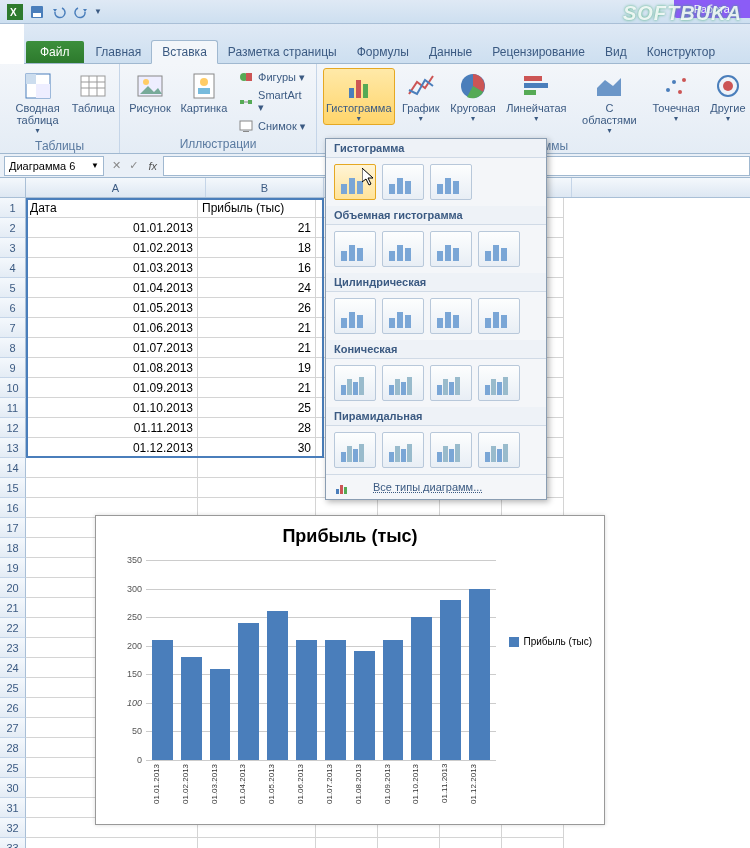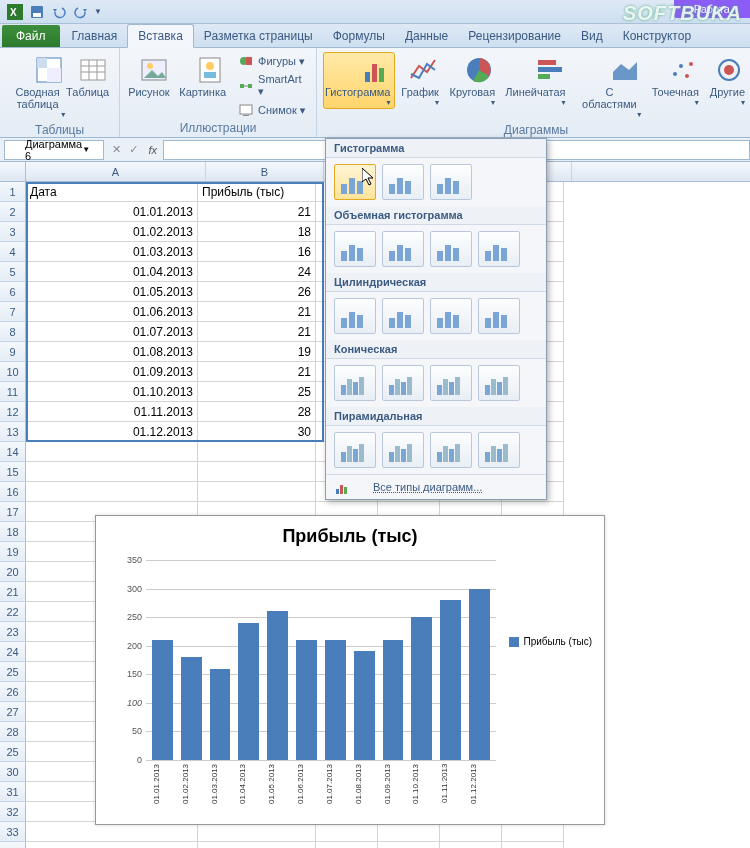--- a/index.html
+++ b/index.html
@@ -7,42 +7,42 @@
 
 
 .title-bar { height: 24px; background: linear-gradient(#dfe9f5, #cddff0); display: flex; align-items: center; border-bottom: 1px solid #a9bfd6; }
 .qat { display: flex; gap: 4px; padding: 0 6px; align-items: center; }
 .qat-btn { width: 18px; height: 18px; display: flex; align-items: center; justify-content: center; cursor: pointer; }
 .title-text { flex: 1; text-align: center; color: #3b5a82; font-size: 13px; }
 .watermark { position: absolute; right: 8px; top: 2px; font-size: 20px; font-weight: bold; font-style: italic; color: rgba(255,255,255,.85); text-shadow: 0 0 3px #4a7; letter-spacing: 1px; z-index: 100; }
 .corner-tab { position: absolute; right: 0; top: 0; background: #8b5cf6; color: #fff; padding: 3px 20px; font-size: 11px; border-bottom-left-radius: 3px; }
 
 
-.ribbon-tabs { height: 24px; background: linear-gradient(#dfe9f5, #cddff0); display: flex; align-items: flex-end; padding-left: 2px; border-bottom: 1px solid #a0b8d0; }
+.ribbon-tabs { height: 40px; background: linear-gradient(#dfe9f5, #cddff0); display: flex; align-items: flex-end; padding-left: 2px; border-bottom: 1px solid #a0b8d0; margin-left: 24px; }
 .file-tab { background: linear-gradient(#3c8f3c, #2d7a2d); color: #fff; padding: 4px 14px; font-size: 12px; border-radius: 2px 2px 0 0; margin-right: 2px; cursor: pointer; }
 .tab { padding: 4px 10px; font-size: 12px; color: #3b5a82; cursor: pointer; }
 .tab.active { background: #f3f6fa; border: 1px solid #a0b8d0; border-bottom: 1px solid #f3f6fa; border-radius: 3px 3px 0 0; margin-bottom: -1px; }
 
 
 .ribbon { height: 90px; background: linear-gradient(#f3f6fa, #e4ecf5); border-bottom: 1px solid #a0b8d0; display: flex; }
 .ribbon-group { border-right: 1px solid #c5d5e8; padding: 4px 6px 2px; display: flex; flex-direction: column; }
 .group-items { flex: 1; display: flex; gap: 4px; align-items: flex-start; }
 .group-label { text-align: center; font-size: 12px; color: #5a7aa0; padding: 2px 0; }
-.ribbon-btn { display: flex; flex-direction: column; align-items: flex-end; padding: 2px 4px; cursor: pointer; border-radius: 3px; min-width: 40px; }
+.ribbon-btn { display: flex; flex-direction: column; align-items: center; padding: 2px 4px; cursor: pointer; border-radius: 3px; min-width: 40px; }
 .ribbon-btn.active { background: linear-gradient(#ffe9a8, #ffd56b); border: 1px solid #e5a823; padding: 1px 3px; }
 .ribbon-btn .icon-large { width: 32px; height: 32px; display: flex; align-items: center; justify-content: center; }
 .ribbon-btn .btn-label { font-size: 11px; color: #3b5a82; text-align: center; line-height: 1.1; }
 .ribbon-btn .arrow { font-size: 8px; color: #3b5a82; }
 .small-btns { display: flex; flex-direction: column; gap: 2px; }
 .small-btn { display: flex; align-items: center; gap: 4px; padding: 1px 4px; cursor: pointer; font-size: 11px; color: #3b5a82; }
 .small-btn .small-icon { width: 16px; height: 16px; }
 
 
 .formula-bar { height: 24px; background: #eaf0f7; border-bottom: 1px solid #a0b8d0; display: flex; align-items: center; }
-.name-box { width: 100px; height: 20px; background: #fff; border: 1px solid #a0b8d0; margin: 0 4px; padding: 0 20px; display: flex; align-items: center; justify-content: space-between; font-size: 11px; }
+.name-box { width: 100px; height: 20px; background: #fff; border: 1px solid #a0b8d0; margin: 0 4px; padding: 0 4px; display: flex; align-items: center; justify-content: space-between; font-size: 11px; }
 .fx-label { padding: 0 6px; font-style: italic; color: #555; }
 .formula-input { flex: 1; height: 20px; border: 1px solid #a0b8d0; background: #fff; padding: 0 4px; }
 
 
 .grid-container { position: relative; }
 .col-headers { display: flex; height: 20px; background: linear-gradient(#f4f8fc, #dde7f2); border-bottom: 1px solid #a9bfd6; }
 .corner { width: 26px; border-right: 1px solid #a9bfd6; }
 .col-h { border-right: 1px solid #c5d5e8; text-align: center; line-height: 20px; color: #3b5a82; font-size: 11px; }
 .col-h.A { width: 180px; } .col-h.B { width: 118px; }
 .col-h.E, .col-h.F, .col-h.G, .col-h.H { width: 62px; }

